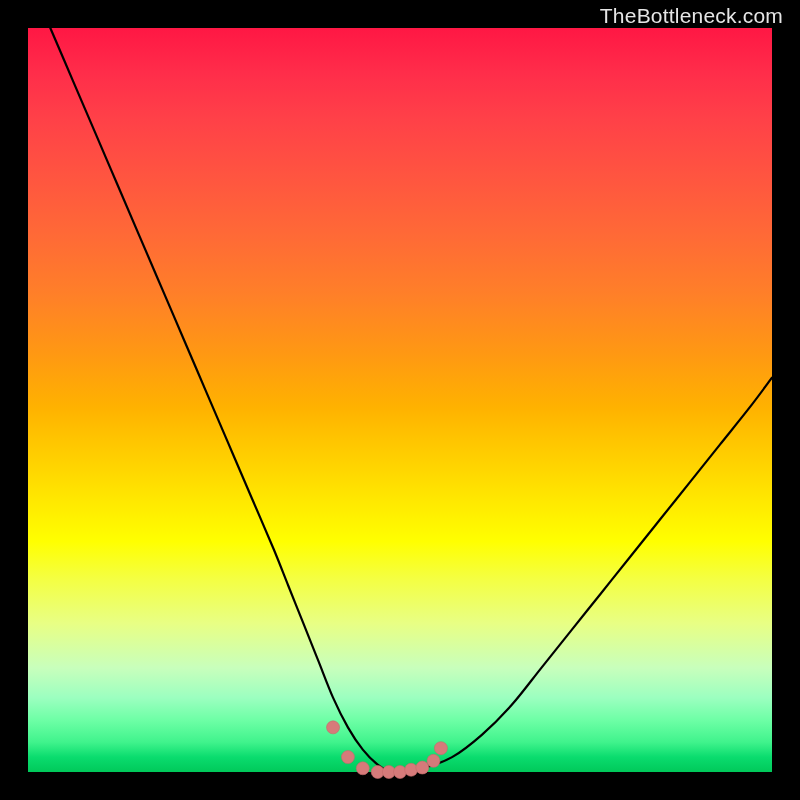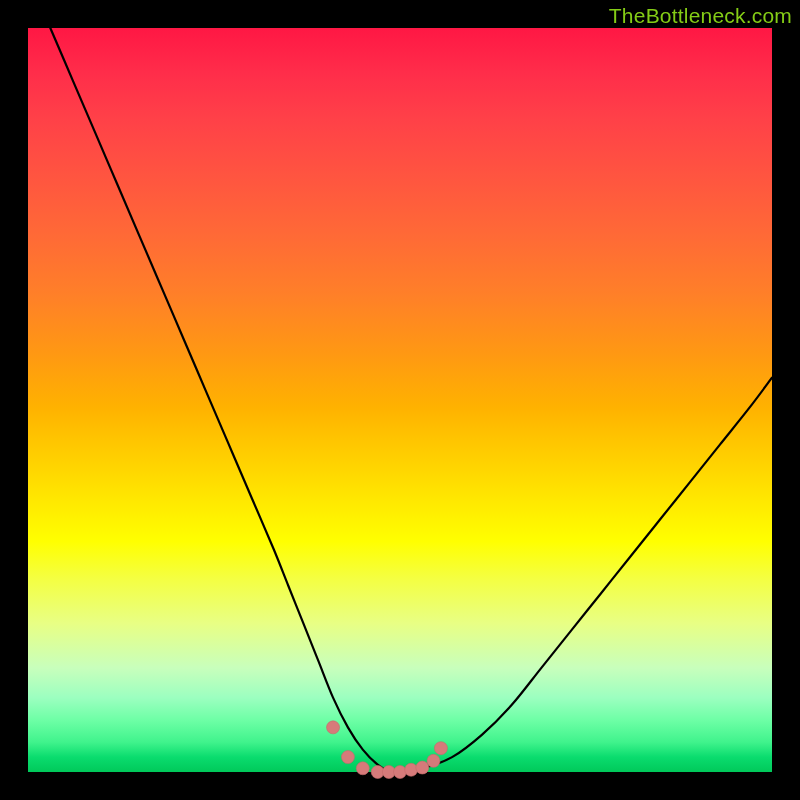--- a/index.html
+++ b/index.html
@@ -50,22 +50,22 @@
   .plot svg {
     position: absolute;
     left: 0; top: 0;
     width: 744px;
     height: 744px;
     overflow: visible;
   }
   .watermark {
     position: absolute;
     top: 4px;
-    right: 8px;
-    color: #84cc16;
+    right: 17px;
+    color: #e5e5e5;
     font-size: 21px;
     letter-spacing: 0.2px;
     user-select: none;
   }
 </style>
 </head>
 <body>
 
 <div class="stage">
 

